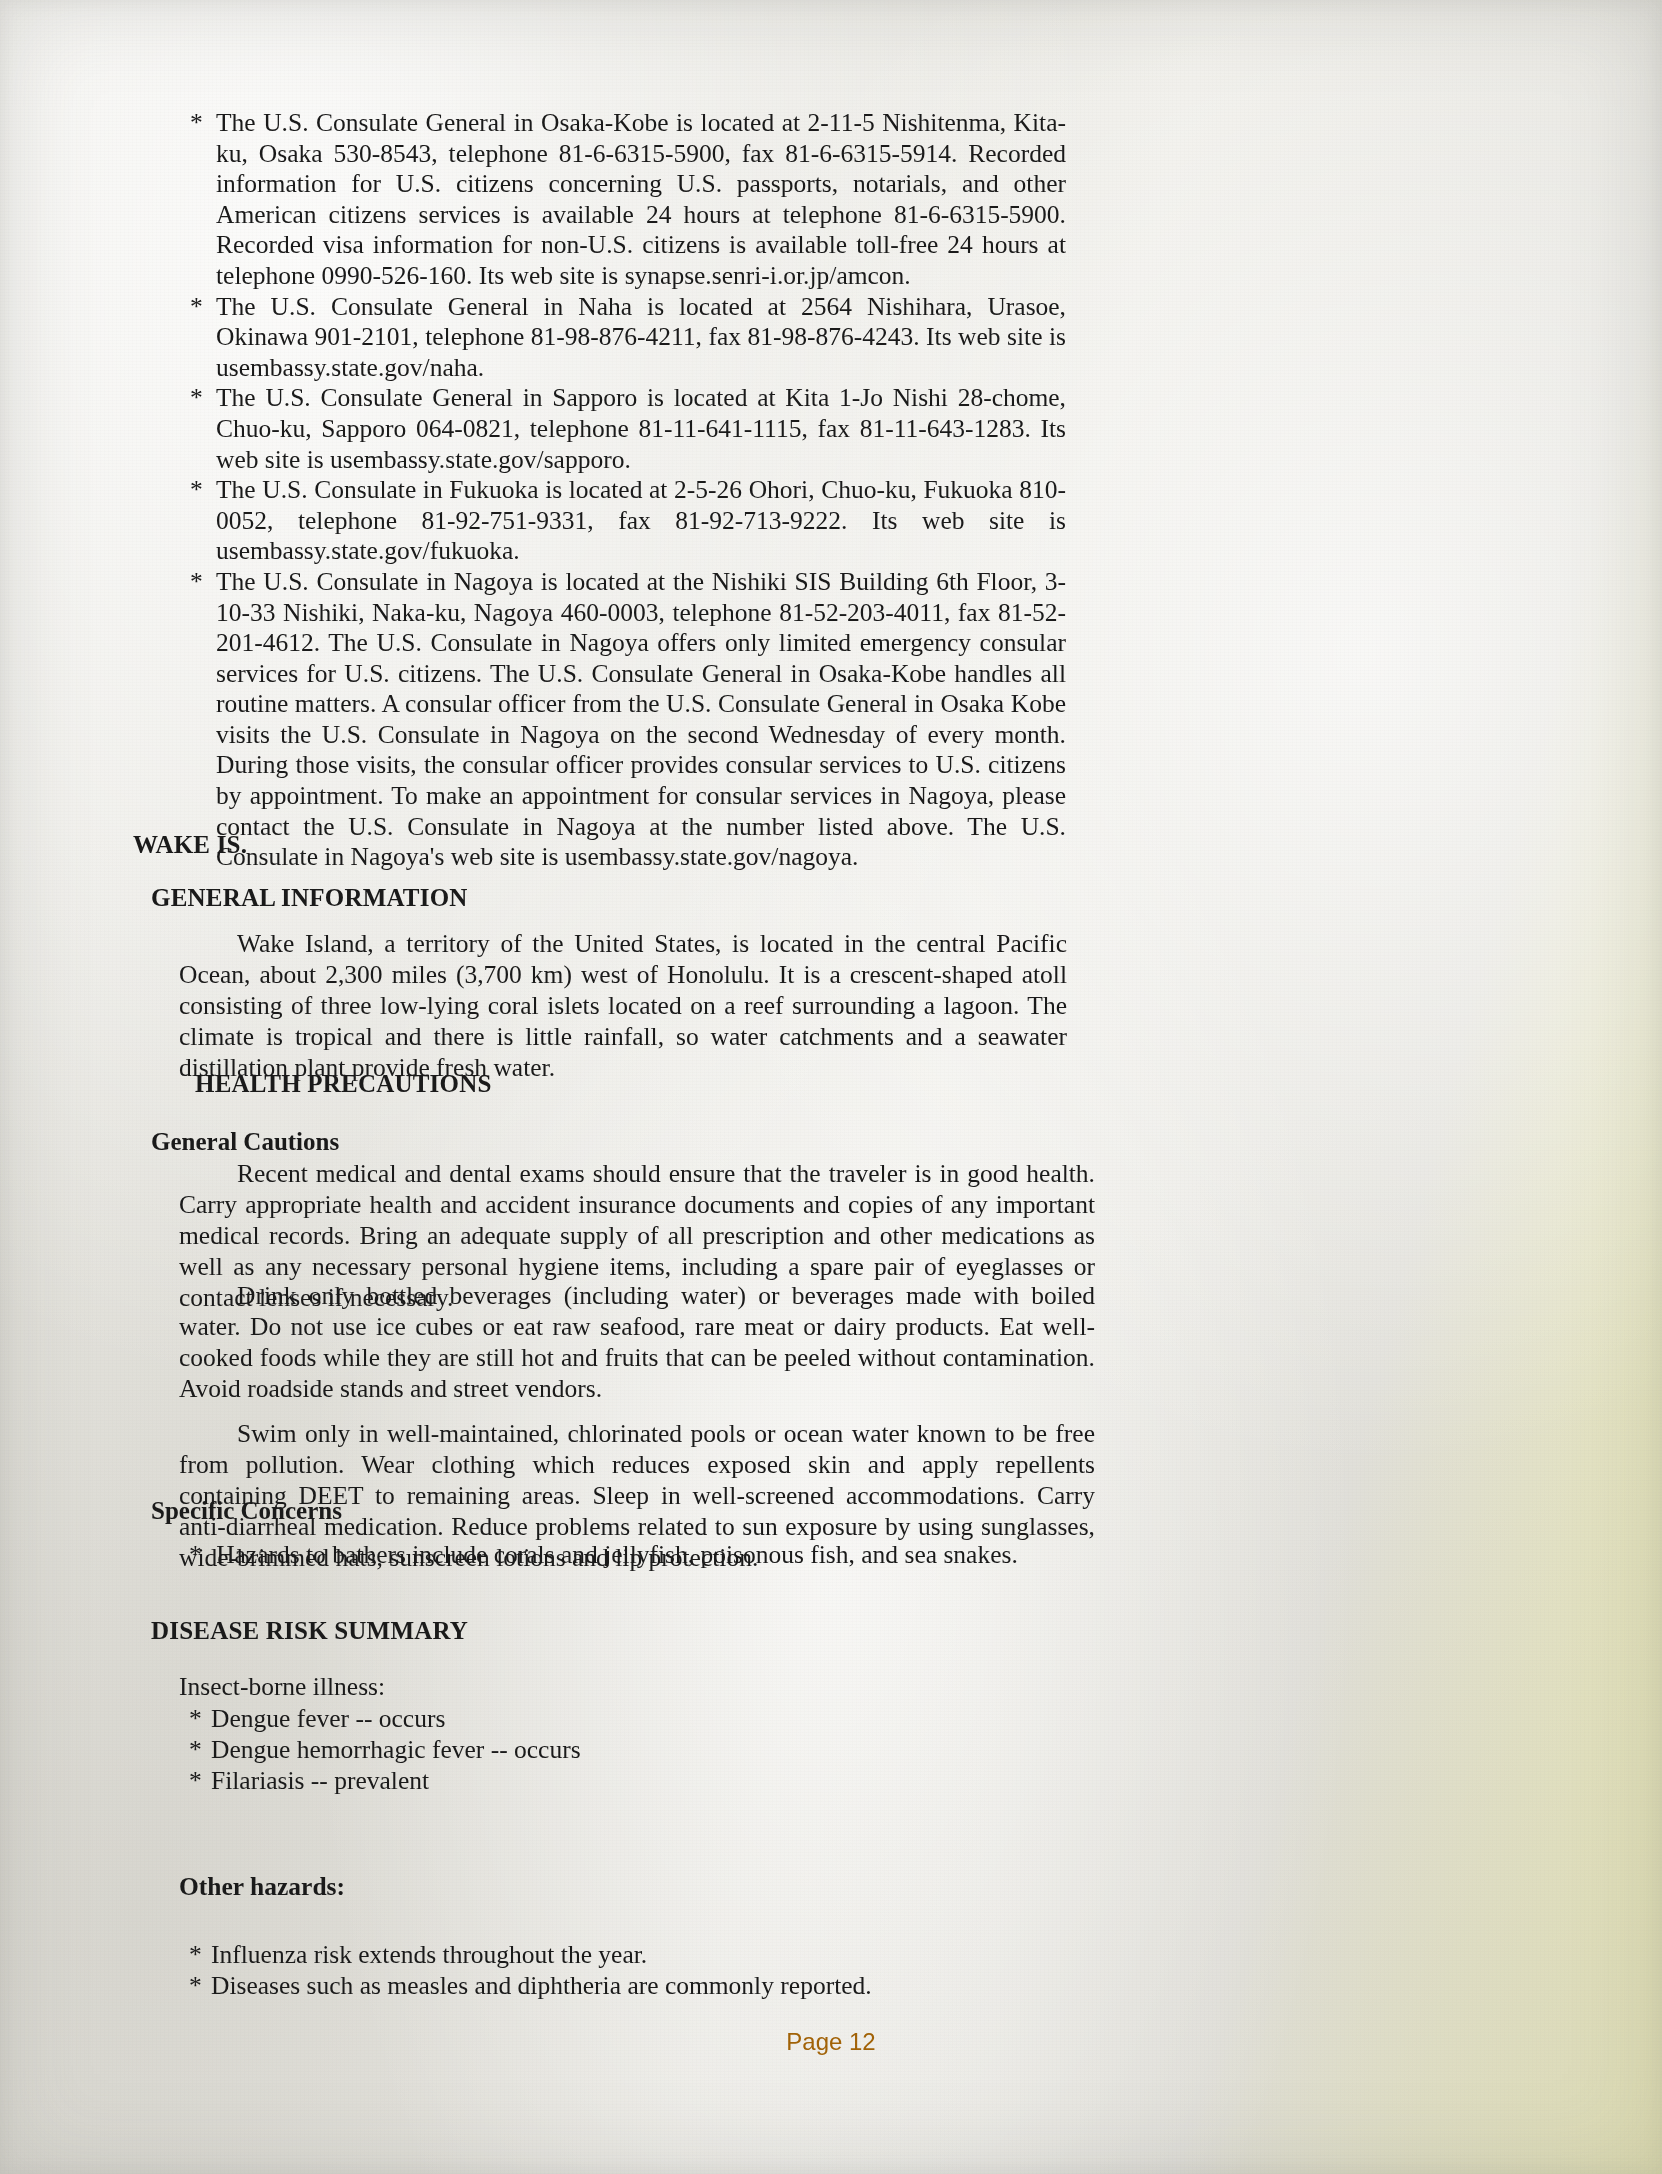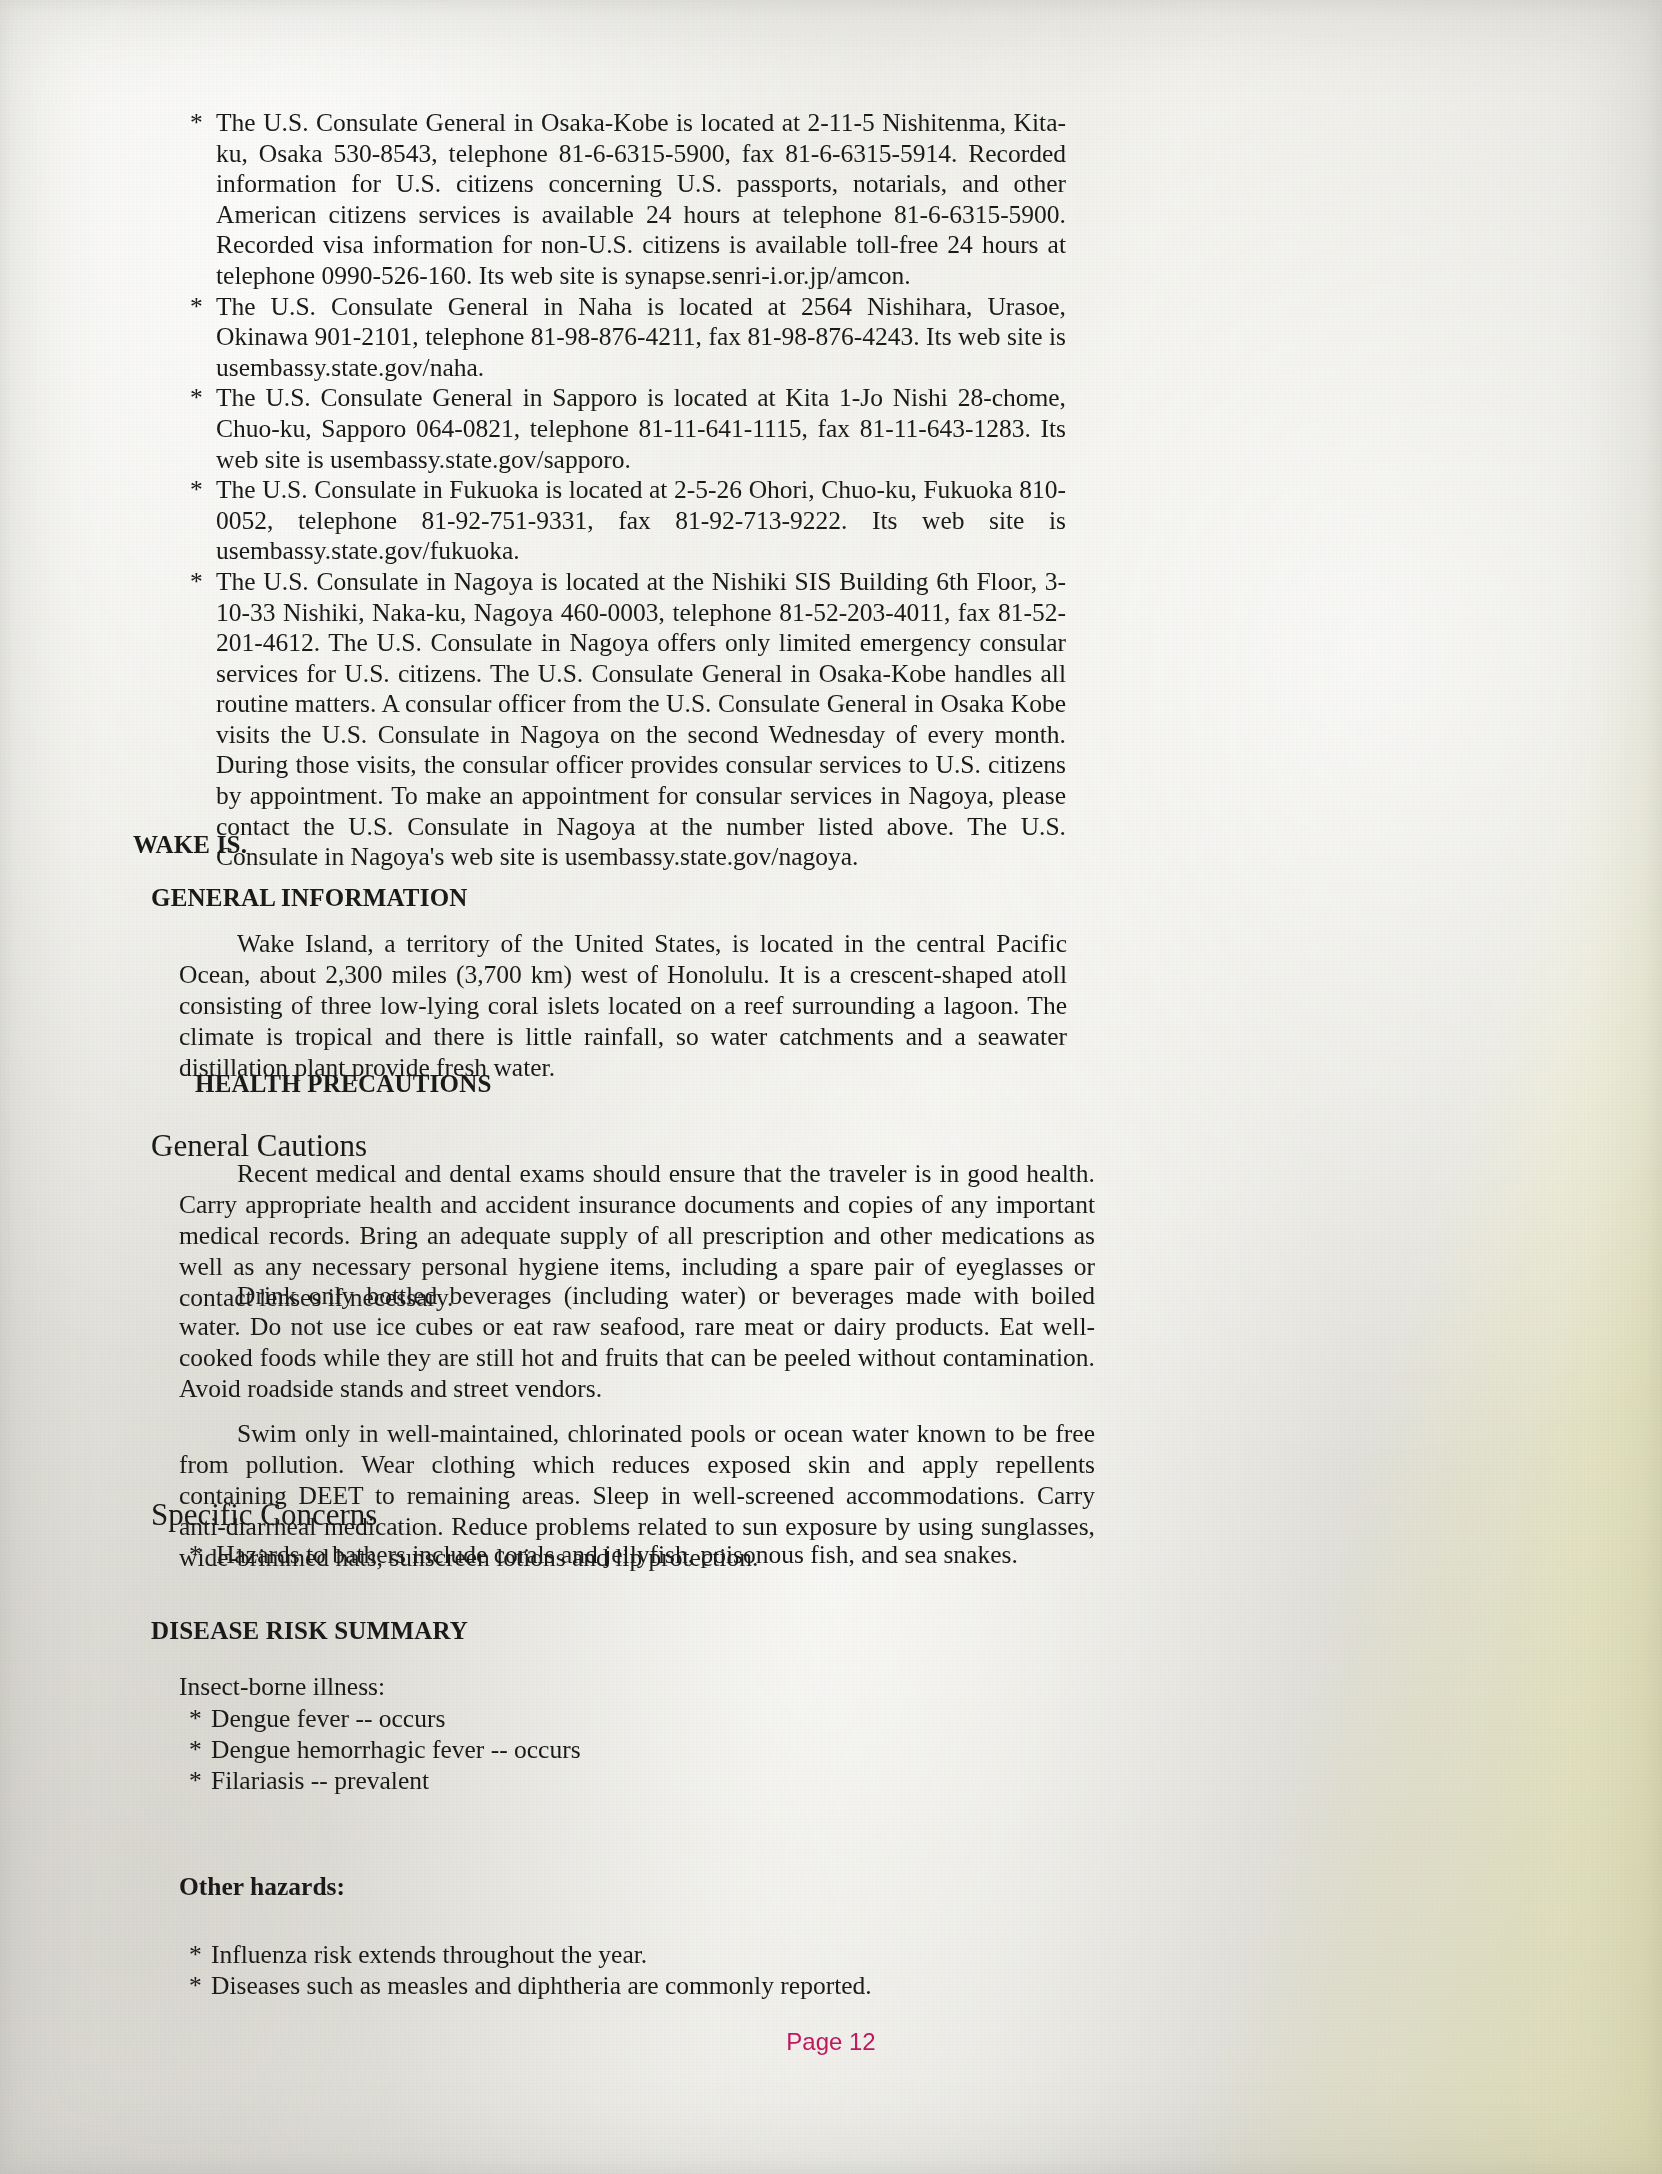--- a/index.html
+++ b/index.html
@@ -83,22 +83,22 @@
     letter-spacing: 0.2px;
   }
   .h-sub {
     position: absolute;
     font-weight: bold;
     font-size: 25px;
     letter-spacing: 0.2px;
   }
   .h-minor {
     position: absolute;
-    font-weight: normal;
-    font-size: 31px;
+    font-weight: bold;
+    font-size: 25px;
   }
 
   .para {
     position: absolute;
     width: 915px;
     font-size: 25.5px;
     line-height: 30.9px;
     text-align: justify;
     text-justify: inter-word;
   }
@@ -119,21 +119,21 @@
   .sub-bullets .star { display: inline-block; width: 22px; }
 
   .footer {
     position: absolute;
     left: 0;
     top: 1955px;
     width: 1662px;
     text-align: center;
     font-family: "Liberation Sans", "DejaVu Sans", sans-serif;
     font-size: 24px;
-    color: #be185d;
+    color: #a16207;
   }
 </style>
 </head>
 <body>
 
 <div class="page"></div>
 <div class="grain"></div>
 <div class="edge-shade"></div>
 
 <div class="content">

